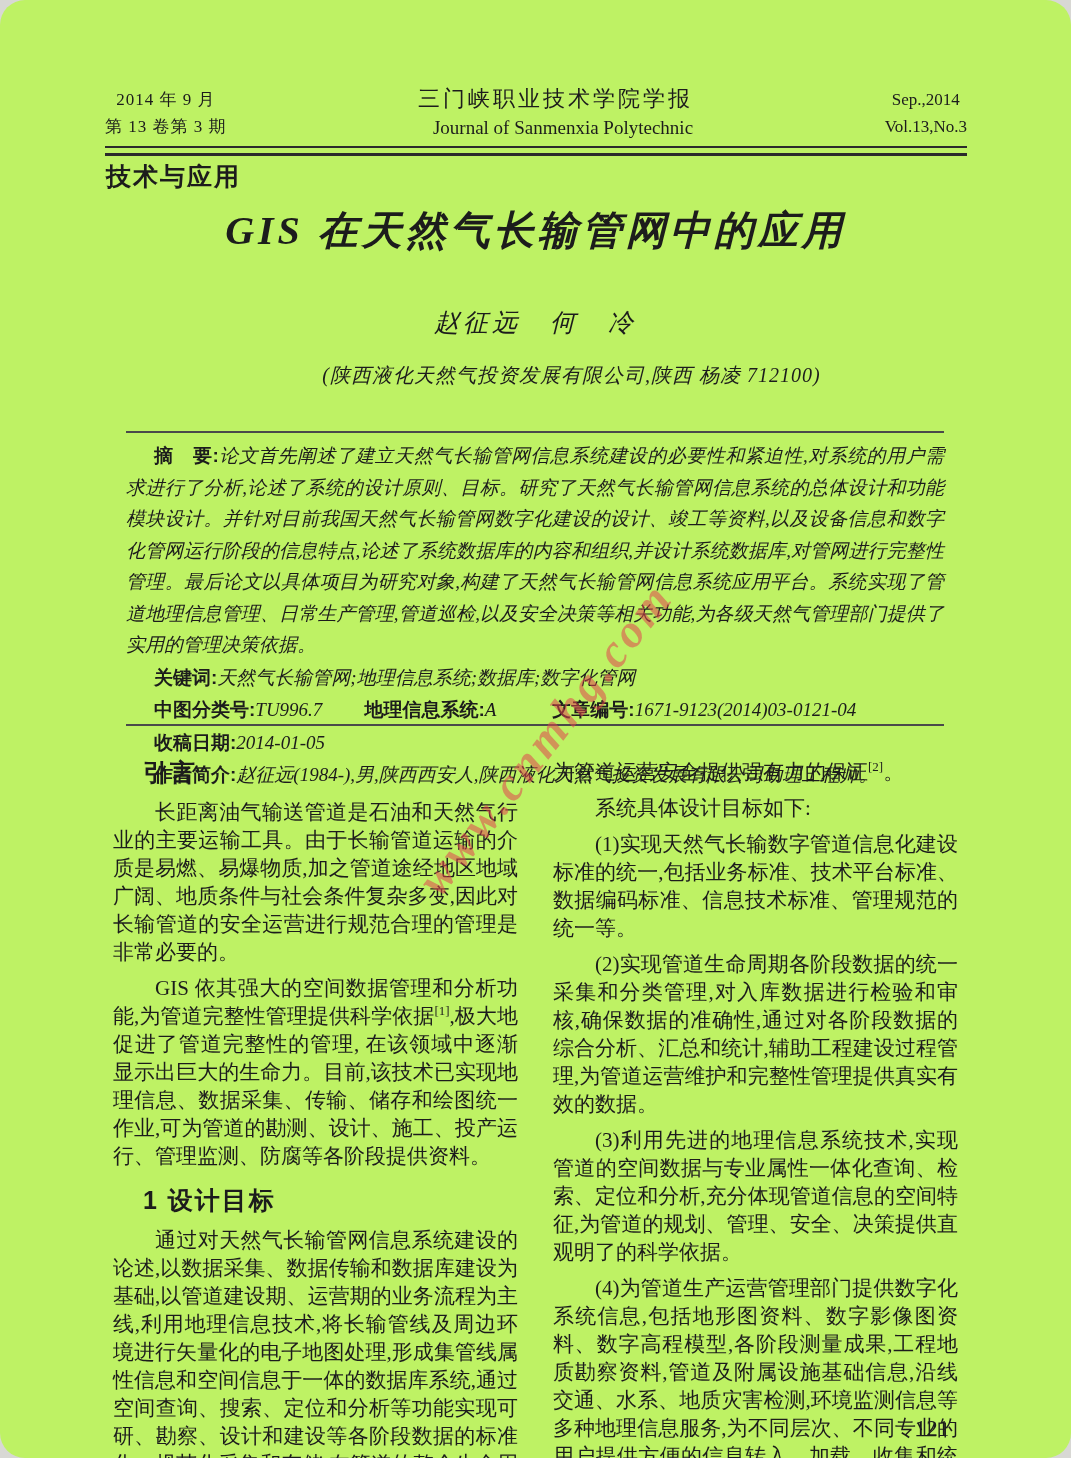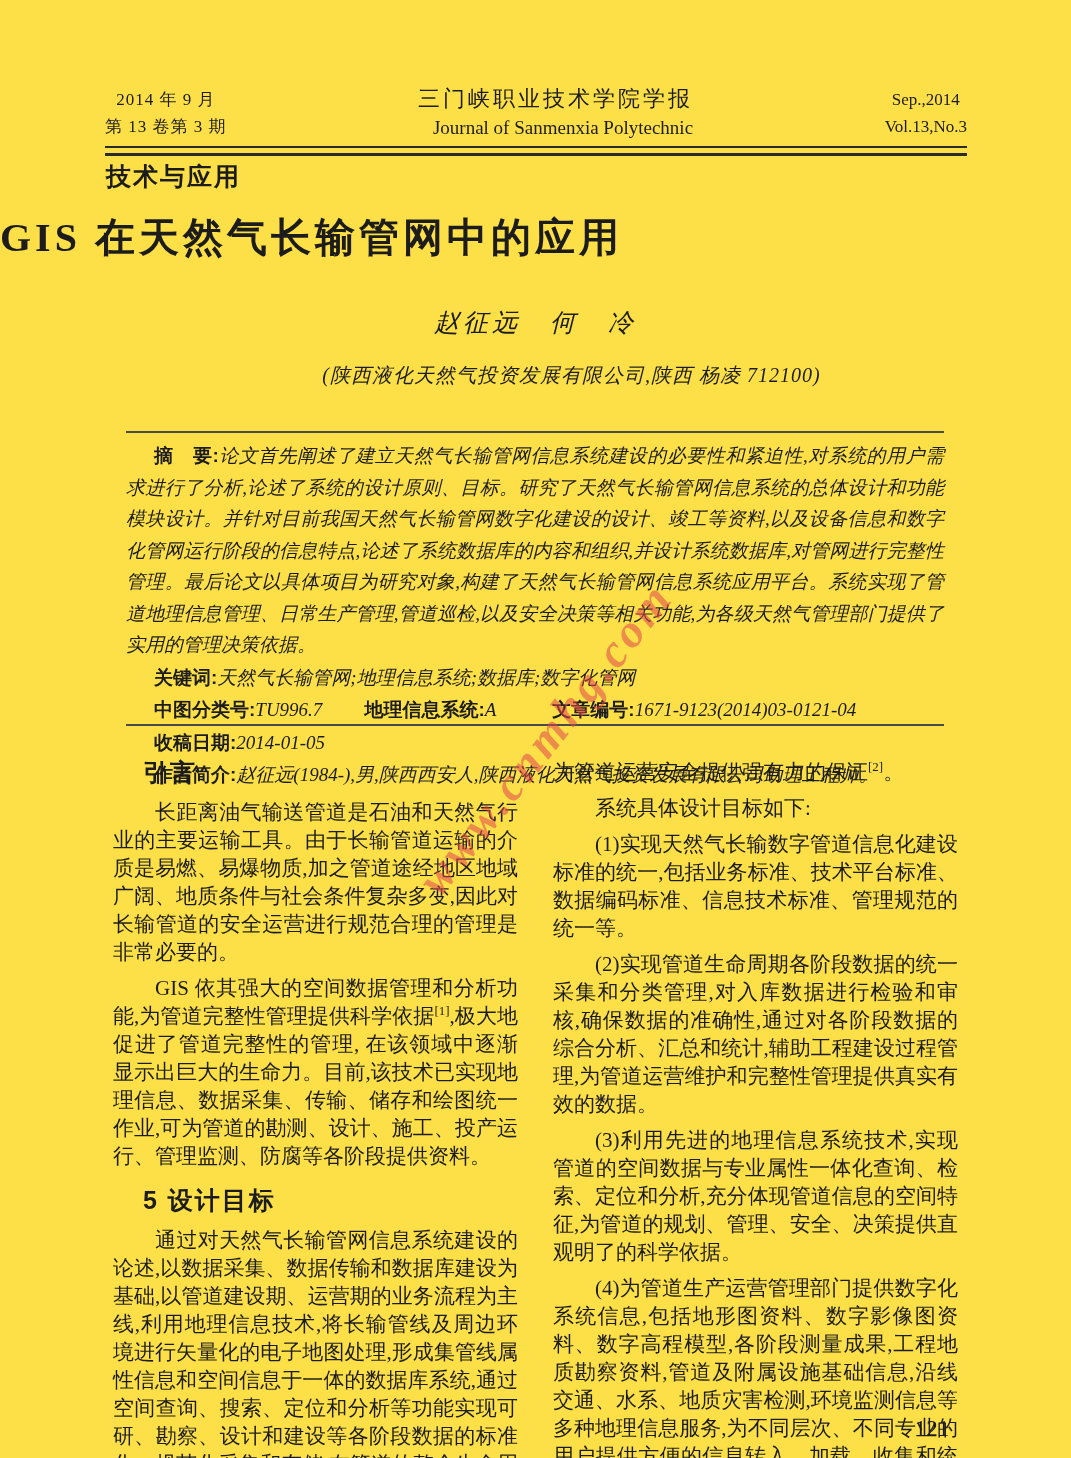--- a/index.html
+++ b/index.html
@@ -1,34 +1,35 @@
 <!DOCTYPE html>
 <html><head>
 <meta charset="utf-8">
 <style>
   html,body{margin:0;padding:0;background:#d8d8d4;}
   .page{
     position:relative;width:1071px;height:1458px;margin:0 auto;
-    background:#fde047;color:#1c1c1c;overflow:hidden;
+    background:#bef264;color:#1c1c1c;overflow:hidden;
     font-family:"Liberation Serif","DejaVu Serif",serif;
+    border-radius:25px;
   }
   
   .hdr{position:absolute;top:84px;left:105px;width:862px;display:flex;justify-content:space-between;align-items:center;}
   .hdr-left{font-size:17px;line-height:27px;text-align:center;letter-spacing:1px;}
   .hdr-center{text-align:right;}
   .hdr-center .cn{font-size:22px;letter-spacing:3px;line-height:30px;}
   .hdr-center .en{font-size:19px;line-height:28px;}
   .hdr-right{font-size:17px;line-height:27px;text-align:center;}
   .rule-double{position:absolute;top:146px;left:105px;width:862px;height:5px;
     border-top:2px solid #2b2b2b;border-bottom:3px solid #2b2b2b;}
   
   .col-label{position:absolute;top:160px;left:106px;font-family:"Liberation Sans","DejaVu Sans",sans-serif;
     font-weight:bold;font-size:25px;letter-spacing:2px;}
-  .title{position:absolute;top:210px;left:0;width:100%;
-    font-weight:bold;font-size:40px;letter-spacing:4px;}
+  .title{position:absolute;top:203px;left:0;width:100%;text-align:center;
+    font-weight:bold;font-size:40px;letter-spacing:4px;font-style:italic;}
   .authors{position:absolute;top:306px;left:0;width:100%;text-align:center;
     font-style:italic;font-size:25px;letter-spacing:4px;}
   .affil{position:absolute;top:362px;left:0;width:100%;text-align:center;
     font-style:italic;font-size:20px;letter-spacing:1px;padding-left:36px;}
   
   .meta-rule-top{position:absolute;top:431px;left:126px;width:818px;border-top:2px solid #4a4a4a;}
   .meta-rule-bottom{position:absolute;top:724px;left:126px;width:818px;border-top:2px solid #4a4a4a;}
   .meta{position:absolute;top:440px;left:126px;width:818px;}
   .meta p{margin:0;font-size:19px;line-height:31.5px;text-align:justify;}
   .meta .abs{ text-indent:28px;font-style:italic;}
@@ -90,21 +91,21 @@
     </p>
     <p class="line"><span class="lbl">收稿日期:</span><span class="val">2014-01-05</span></p>
     <p class="line"><span class="lbl">作者简介:</span><span class="val">赵征远(1984-),男,陕西西安人,陕西液化天然气投资发展有限公司助理工程师。</span></p>
   </div>
   <div class="meta-rule-bottom"></div>
 
   <div class="colL">
     <h2 class="sec">引言</h2>
     <p>长距离油气输送管道是石油和天然气行业的主要运输工具。由于长输管道运输的介质是易燃、易爆物质,加之管道途经地区地域广阔、地质条件与社会条件复杂多变,因此对长输管道的安全运营进行规范合理的管理是非常必要的。</p>
     <p><span>GIS 依其强大的空间数据管理和分析功能,为管道完整性管理提供科学依据</span><sup class="ref">[1]</sup><span>,极大地促进了管道完整性的管理, 在该领域中逐渐显示出巨大的生命力。目前,该技术已实现地理信息、数据采集、传输、储存和绘图统一作业,可为管道的勘测、设计、施工、投产运行、管理监测、防腐等各阶段提供资料。</span></p>
-    <h2 class="sec num">5 设计目标</h2>
+    <h2 class="sec num">1 设计目标</h2>
     <p>通过对天然气长输管网信息系统建设的论述,以数据采集、数据传输和数据库建设为基础,以管道建设期、运营期的业务流程为主线,利用地理信息技术,将长输管线及周边环境进行矢量化的电子地图处理,形成集管线属性信息和空间信息于一体的数据库系统,通过空间查询、搜索、定位和分析等功能实现可研、勘察、设计和建设等各阶段数据的标准化、规范化采集和存储,在管道的整个生命周期内,通过对这些信息的有机整合,构筑管道信息模型,实现科学、规范的管道管理和辅助决策,从而</p>
   </div>
 
   <div class="colR">
     <p class="cont"><span>为管道运营安全提供强有力的保证</span><sup class="ref">[2]</sup><span>。</span></p>
     <p>系统具体设计目标如下:</p>
     <p>(1)实现天然气长输数字管道信息化建设标准的统一,包括业务标准、技术平台标准、数据编码标准、信息技术标准、管理规范的统一等。</p>
     <p>(2)实现管道生命周期各阶段数据的统一采集和分类管理,对入库数据进行检验和审核,确保数据的准确性,通过对各阶段数据的综合分析、汇总和统计,辅助工程建设过程管理,为管道运营维护和完整性管理提供真实有效的数据。</p>
     <p>(3)利用先进的地理信息系统技术,实现管道的空间数据与专业属性一体化查询、检索、定位和分析,充分体现管道信息的空间特征,为管道的规划、管理、安全、决策提供直观明了的科学依据。</p>
     <p>(4)为管道生产运营管理部门提供数字化系统信息,包括地形图资料、数字影像图资料、数字高程模型,各阶段测量成果,工程地质勘察资料,管道及附属设施基础信息,沿线交通、水系、地质灾害检测,环境监测信息等多种地理信息服务,为不同层次、不同专业的用户提供方便的信息转入、加载、收集和统计功能。</p>

